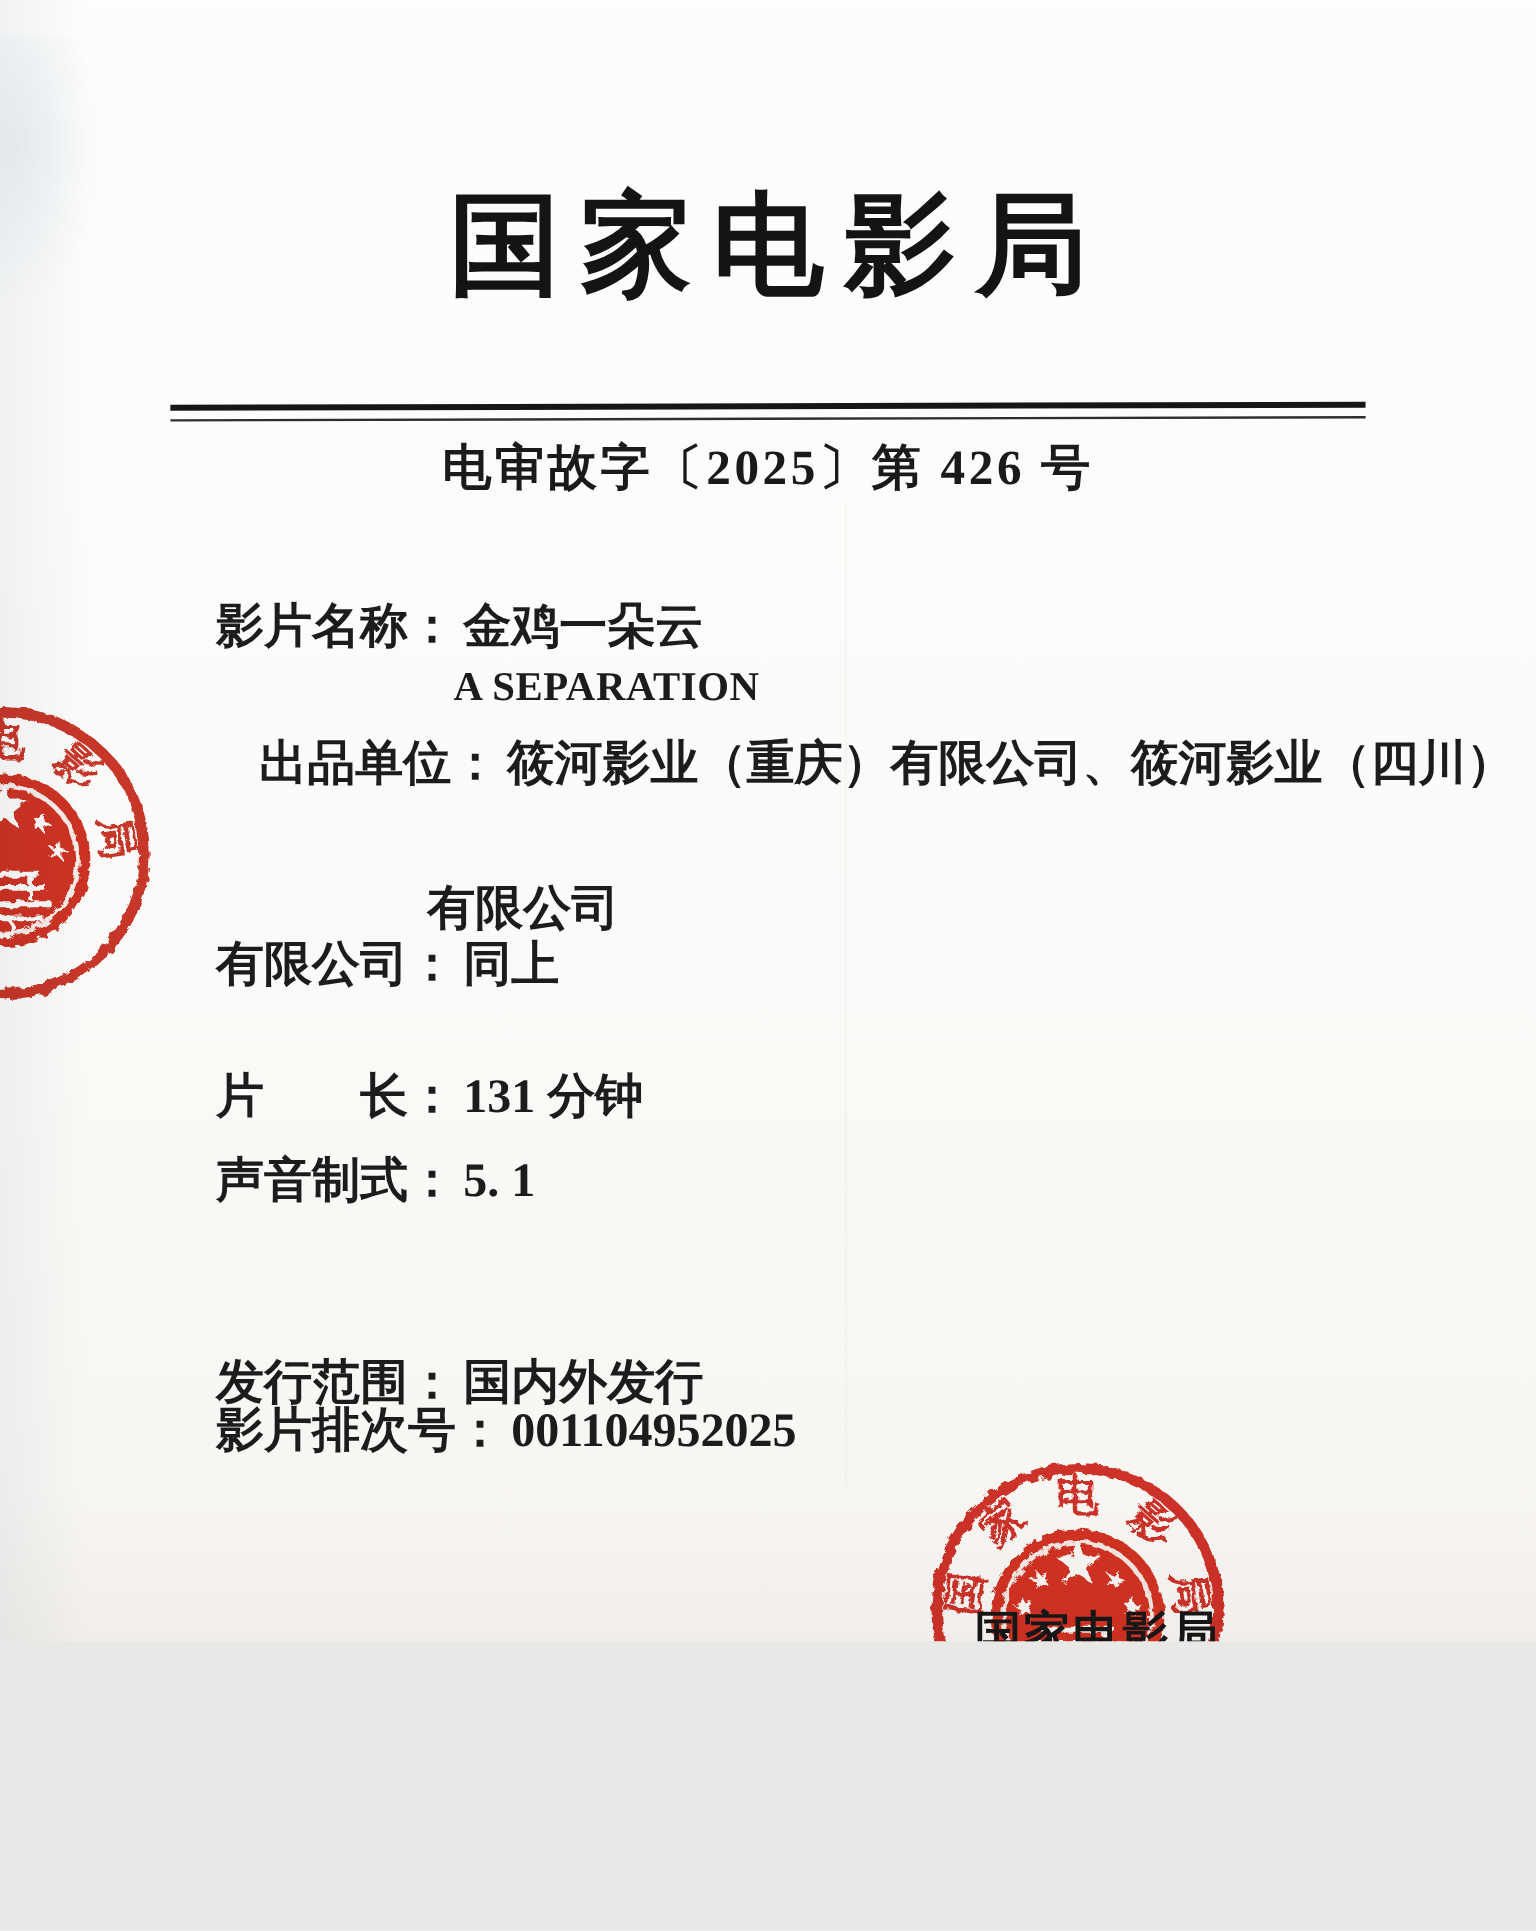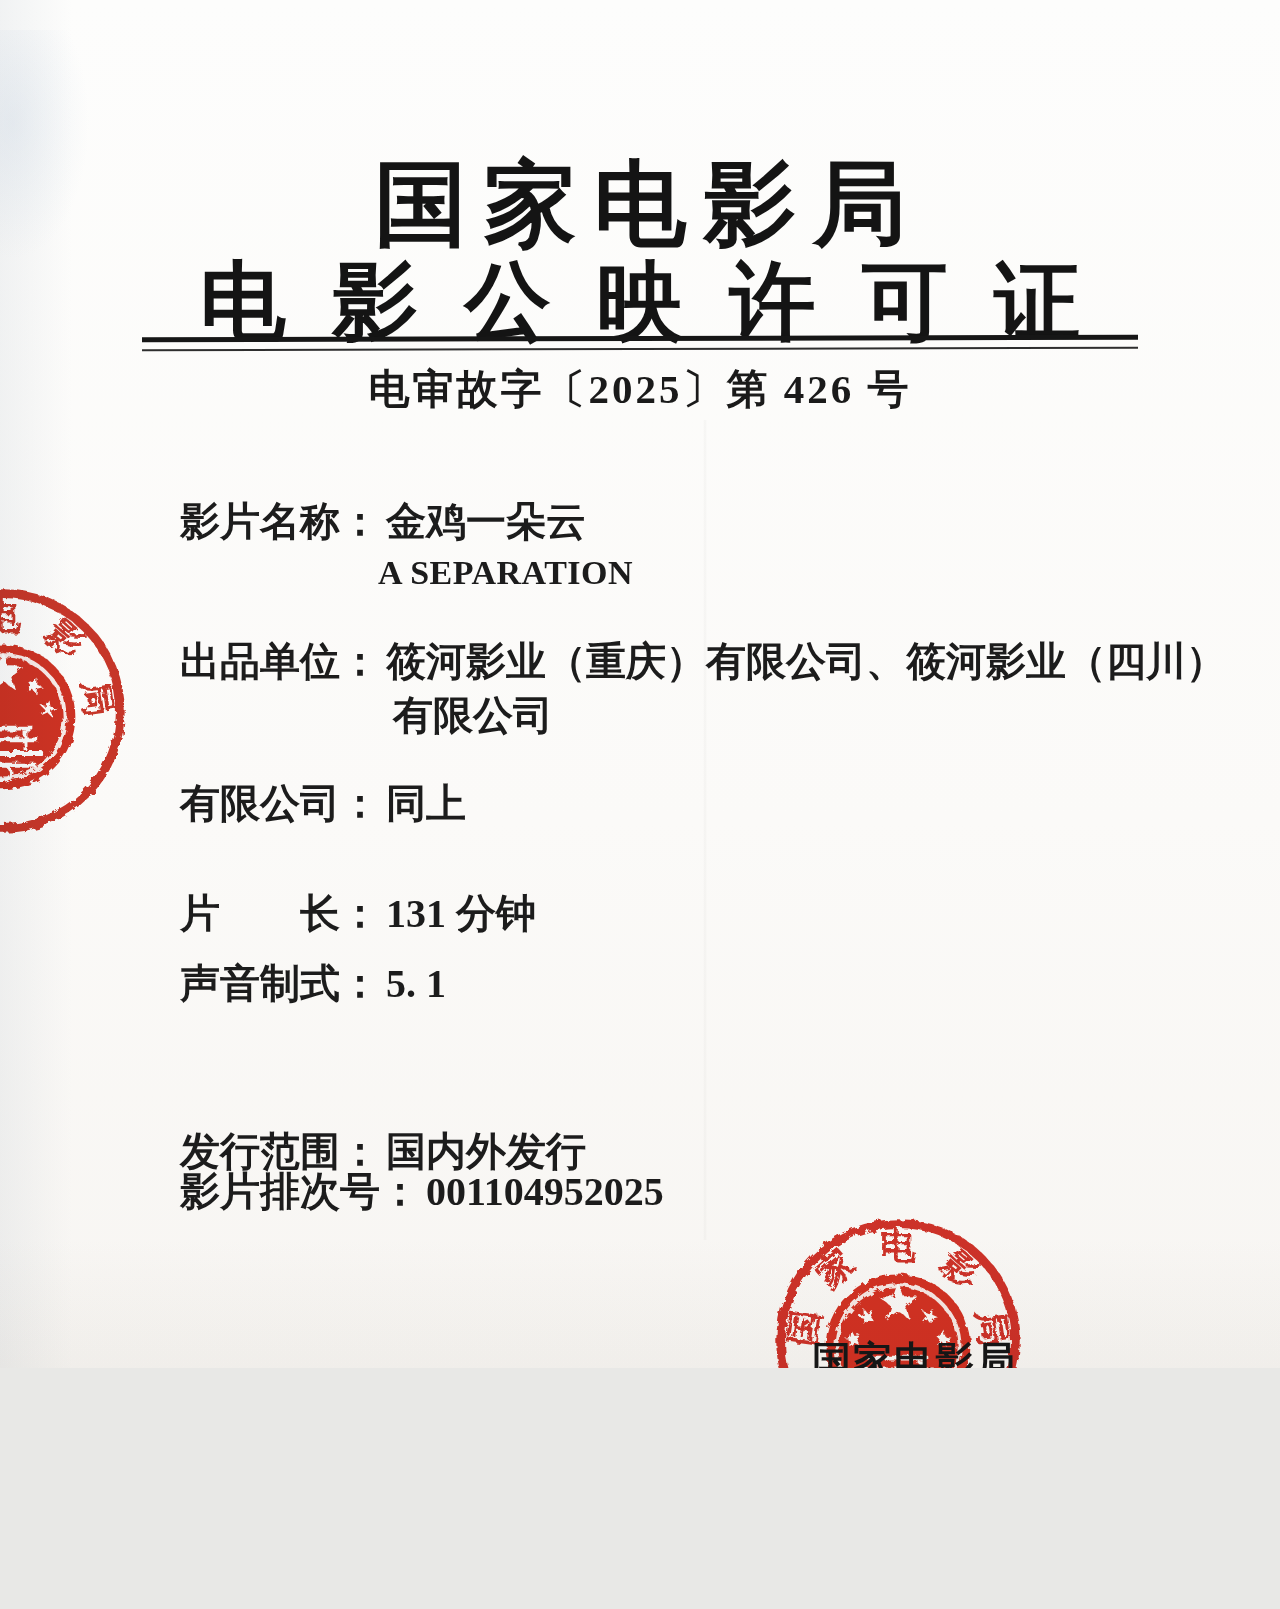--- a/index.html
+++ b/index.html
@@ -42,25 +42,25 @@
     position:absolute;top:362px;left:0;width:100%;
     text-align:center;font-size:41px;font-weight:bold;
     letter-spacing:3px;color:#1a1a1a;white-space:nowrap;
   }
 
   .row{position:absolute;left:180px;white-space:nowrap;
     font-size:40px;font-weight:bold;color:#1c1c1c;}
   .row .field-value{margin-left:6px;}
   .row-title-en{position:absolute;left:378px;top:554px;
     font-size:34px;font-weight:bold;letter-spacing:.5px;color:#1c1c1c;}
-  .row-producer2{position:absolute;left:356px;top:688px;
-    font-size:40px;font-weight:bold;color:#1c1c1c;white-space:nowrap;margin-left:37px;}
+  .row-producer2{position:absolute;left:356px;top:729px;
+    font-size:40px;font-weight:bold;color:#1c1c1c;white-space:nowrap;}
 
   .y-film{top:494px;}
-  .y-producer{top:634px;}
+  .y-producer{top:608px;margin-left:36px;}
   .y-production{top:776px;}
   .y-length{top:886px;}
   .y-sound{top:956px;}
   .y-screen{top:1026px;}
   .y-dist{top:1124px;}
   .y-serial{top:1164px;}
 
   .stamp{position:absolute;width:264px;height:264px;
     mix-blend-mode:multiply;opacity:.94;}
   .stamp svg{width:100%;height:100%;display:block;}
@@ -117,21 +117,20 @@
           <rect x="110" y="155" width="4" height="20"></rect>
           <rect x="156" y="155" width="4" height="20"></rect>
           <rect x="101" y="188" width="68" height="5" rx="1"></rect>
           <circle cx="135" cy="198" r="8" fill="none" stroke="#ffffff" stroke-width="3.5"></circle>
         </g>
       </g>
     </svg>
   </div>
 
   <div class="title-line1">国家电影局</div>
-  <div class="title-line2">电影公映许可证</div>
 
   <div class="double-rule">
     <div class="rule-thick"></div>
     <div class="rule-thin"></div>
   </div>
 
   <div class="cert-no">电审故字〔2025〕第 426 号</div>
 
   <div class="row y-film">
     <span class="field-label">影片名称：</span><span class="field-value">金鸡一朵云</span>

